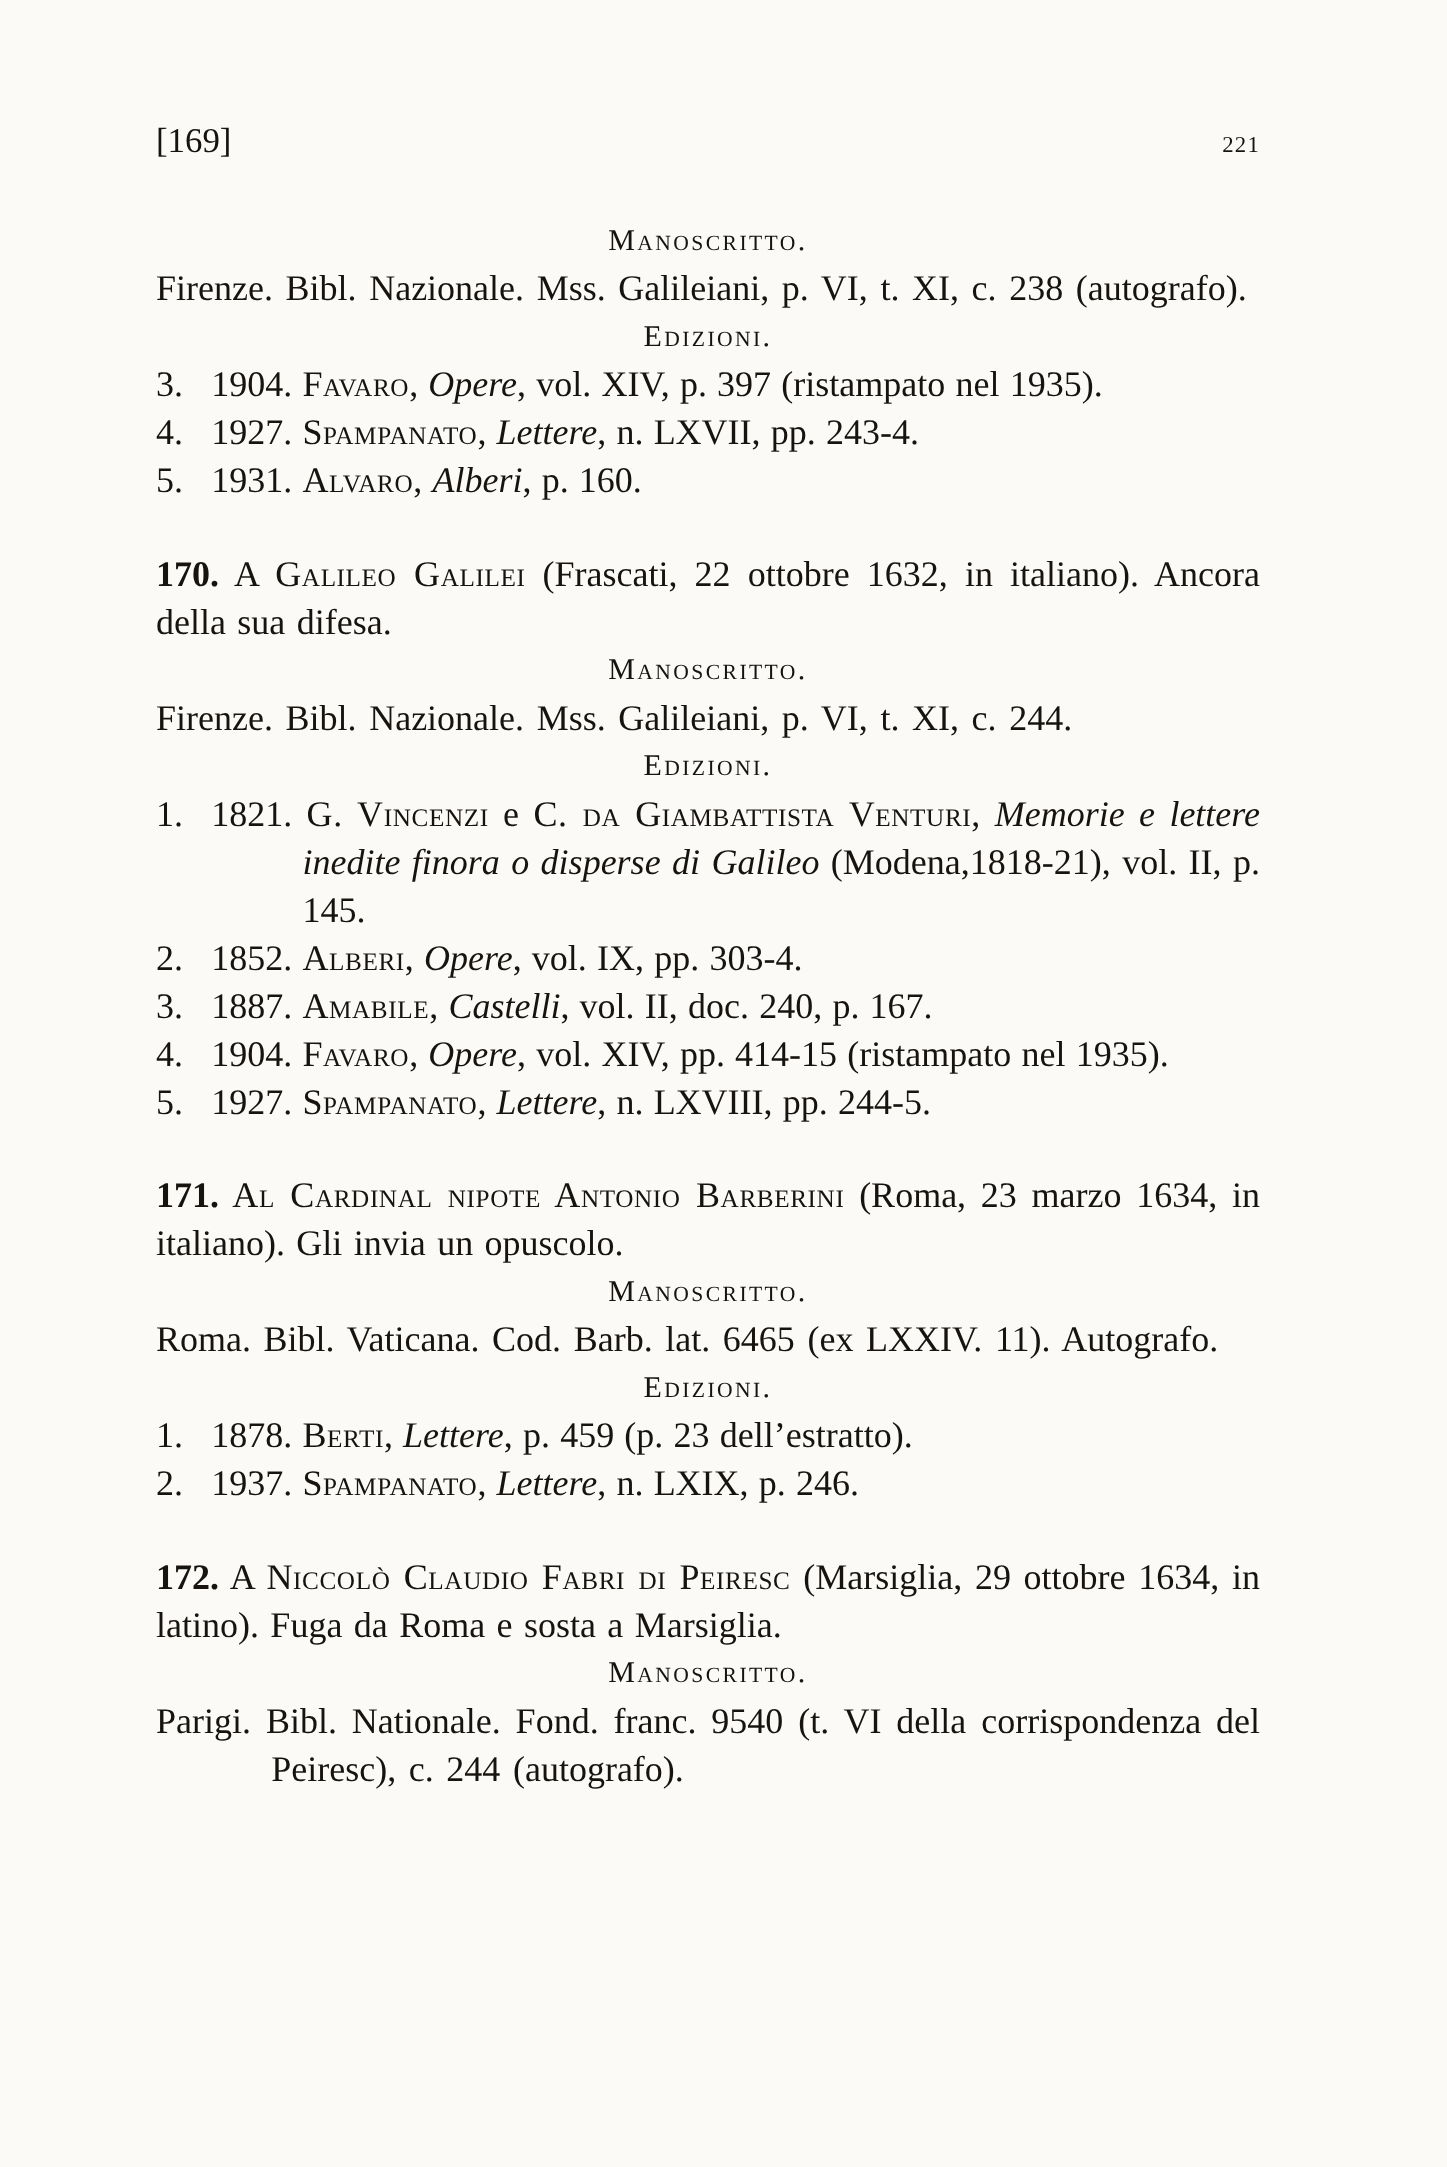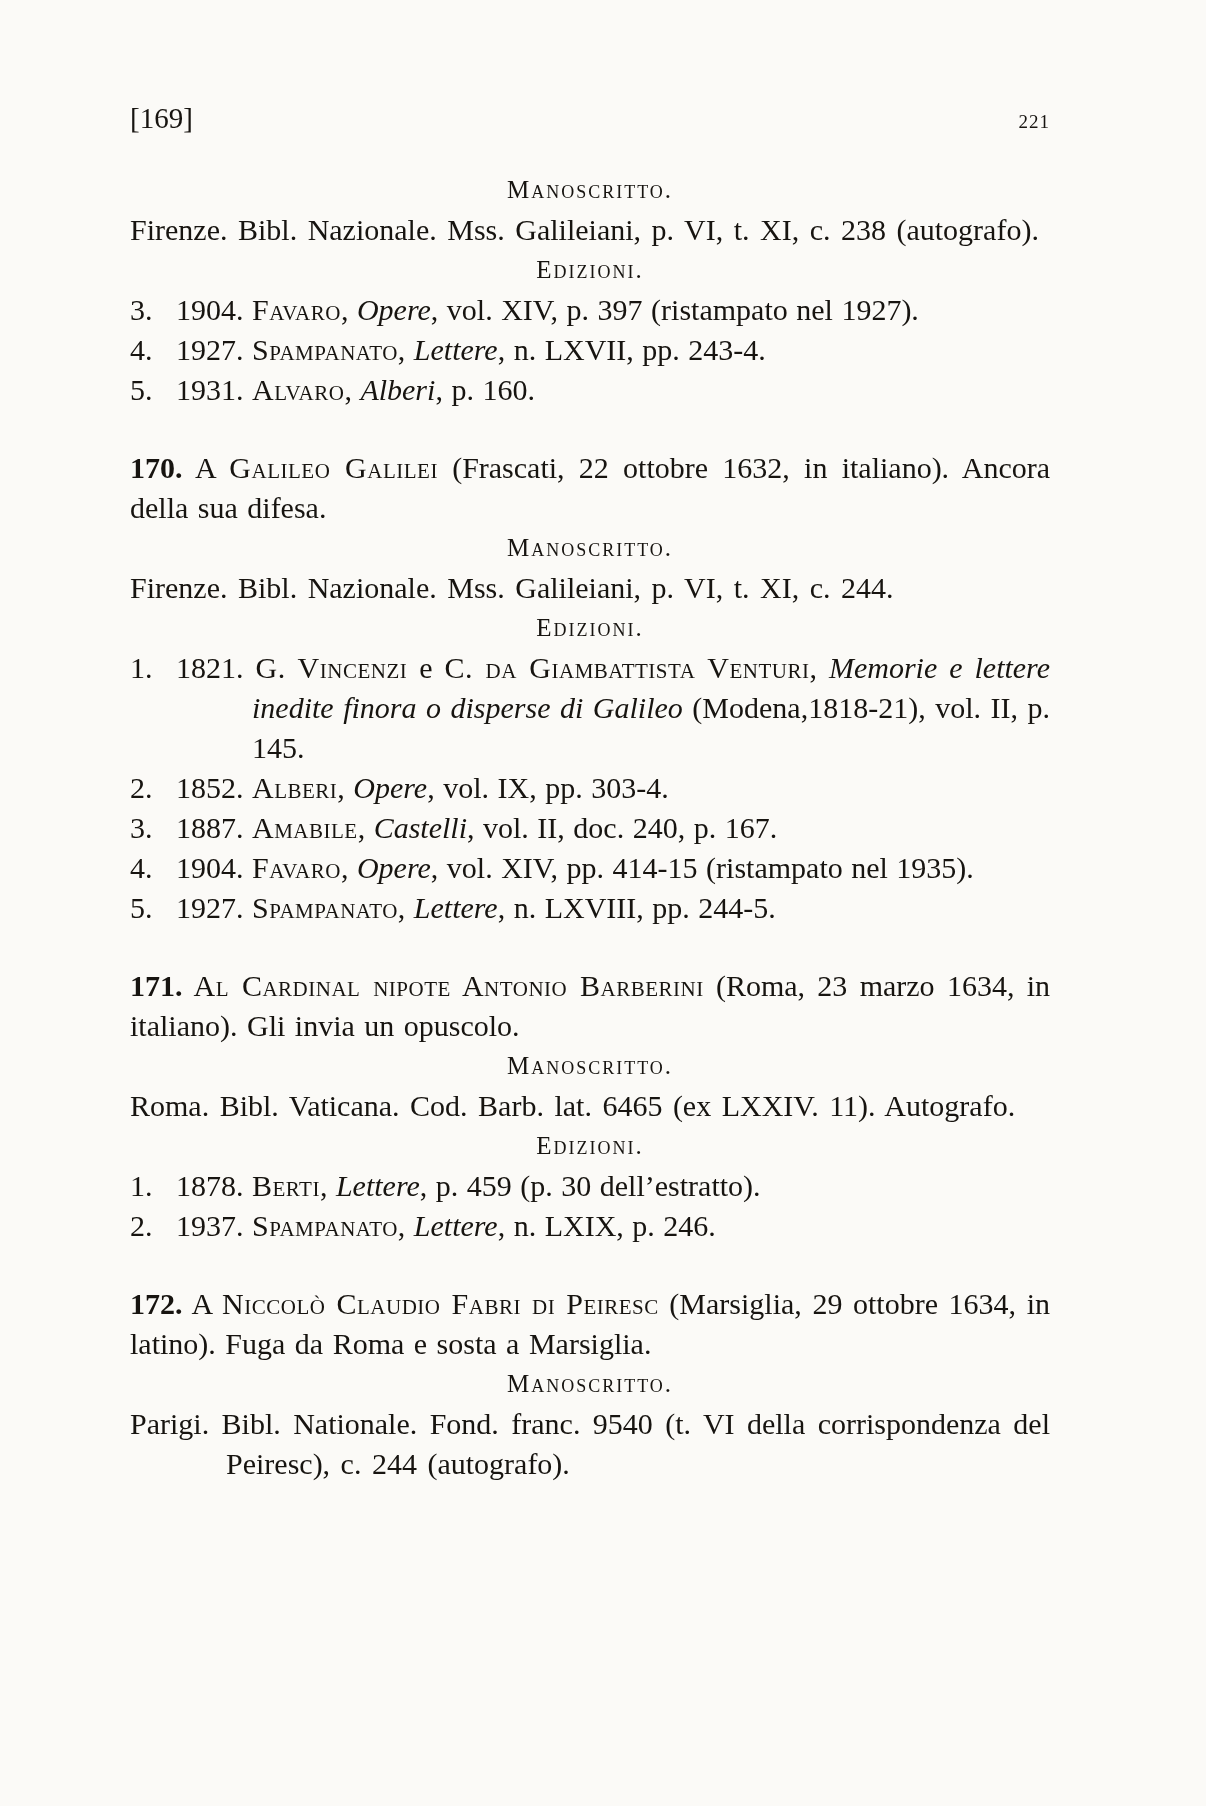--- a/index.html
+++ b/index.html
@@ -13,21 +13,21 @@
     font-family: "Liberation Serif", "DejaVu Serif", serif;
     font-size: 30px;
     line-height: 40px;
     padding: 98px 156px 0 130px;
     overflow: hidden;
   }
   .folio {
     display: flex;
     justify-content: space-between;
     align-items: baseline;
-    margin-bottom: 28px;
+    margin-bottom: 39px;
   }
   .folio-left  { font-size: 29px; }
   .folio-right { font-size: 19px; letter-spacing: 1px; }
   .entry + .entry { margin-top: 38px; }
   .entry-heading {
     text-align: justify;
     word-spacing: 2px;
   }
   .sec-heading {
     text-align: center;
@@ -65,21 +65,21 @@
   <div class="folio">
     <span class="folio-left">[169]</span>
     <span class="folio-right">221</span>
   </div>
 
   <div class="entry">
     <p class="sec-heading">Manoscritto.</p>
     <p class="ms-text"><span>Firenze. Bibl. Nazionale. Mss. Galileiani, p. VI, t. XI, c. 238 (autografo).</span></p>
     <p class="sec-heading">Edizioni.</p>
     <ol class="ed-list">
-      <li class="ed-item"><span class="ed-num">3.</span><span><span>1904. </span><span class="seg-sc">Favaro</span><span>, </span><span class="seg-i">Opere</span><span>, vol. XIV, p. 397 (ristampato nel 1927).</span></span></li>
+      <li class="ed-item"><span class="ed-num">3.</span><span><span>1904. </span><span class="seg-sc">Favaro</span><span>, </span><span class="seg-i">Opere</span><span>, vol. XIV, p. 397 (ristampato nel 1935).</span></span></li>
       <li class="ed-item"><span class="ed-num">4.</span><span><span>1927. </span><span class="seg-sc">Spampanato</span><span>, </span><span class="seg-i">Lettere</span><span>, n. LXVII, pp. 243-4.</span></span></li>
       <li class="ed-item"><span class="ed-num">5.</span><span><span>1931. </span><span class="seg-sc">Alvaro</span><span>, </span><span class="seg-i">Alberi</span><span>, p. 160.</span></span></li>
     </ol>
   </div>
 
   <div class="entry">
     <p class="entry-heading"><span class="seg-b">170.</span><span> A </span><span class="seg-sc">Galileo Galilei</span><span> (Frascati, 22 ottobre 1632, in italiano). Ancora della sua difesa.</span></p>
     <p class="sec-heading">Manoscritto.</p>
     <p class="ms-text"><span>Firenze. Bibl. Nazionale. Mss. Galileiani, p. VI, t. XI, c. 244.</span></p>
     <p class="sec-heading">Edizioni.</p>
@@ -91,21 +91,21 @@
       <li class="ed-item"><span class="ed-num">5.</span><span><span>1927. </span><span class="seg-sc">Spampanato</span><span>, </span><span class="seg-i">Lettere</span><span>, n. LXVIII, pp. 244-5.</span></span></li>
     </ol>
   </div>
 
   <div class="entry">
     <p class="entry-heading"><span class="seg-b">171.</span><span class="seg-sc"> Al Cardinal nipote Antonio Barberini</span><span> (Roma, 23 marzo 1634, in italiano). Gli invia un opuscolo.</span></p>
     <p class="sec-heading">Manoscritto.</p>
     <p class="ms-text"><span>Roma. Bibl. Vaticana. Cod. Barb. lat. 6465 (ex LXXIV. 11). Autografo.</span></p>
     <p class="sec-heading">Edizioni.</p>
     <ol class="ed-list">
-      <li class="ed-item"><span class="ed-num">1.</span><span><span>1878. </span><span class="seg-sc">Berti</span><span>, </span><span class="seg-i">Lettere</span><span>, p. 459 (p. 30 dell’estratto).</span></span></li>
+      <li class="ed-item"><span class="ed-num">1.</span><span><span>1878. </span><span class="seg-sc">Berti</span><span>, </span><span class="seg-i">Lettere</span><span>, p. 459 (p. 23 dell’estratto).</span></span></li>
       <li class="ed-item"><span class="ed-num">2.</span><span><span>1937. </span><span class="seg-sc">Spampanato</span><span>, </span><span class="seg-i">Lettere</span><span>, n. LXIX, p. 246.</span></span></li>
     </ol>
   </div>
 
   <div class="entry">
     <p class="entry-heading"><span class="seg-b">172.</span><span> A </span><span class="seg-sc">Niccolò Claudio Fabri di Peiresc</span><span> (Marsiglia, 29 ottobre 1634, in latino). Fuga da Roma e sosta a Marsiglia.</span></p>
     <p class="sec-heading">Manoscritto.</p>
     <p class="ms-text"><span>Parigi. Bibl. Nationale. Fond. franc. 9540 (t. VI della corrispondenza del Peiresc), c. 244 (autografo).</span></p>
   </div>
 

